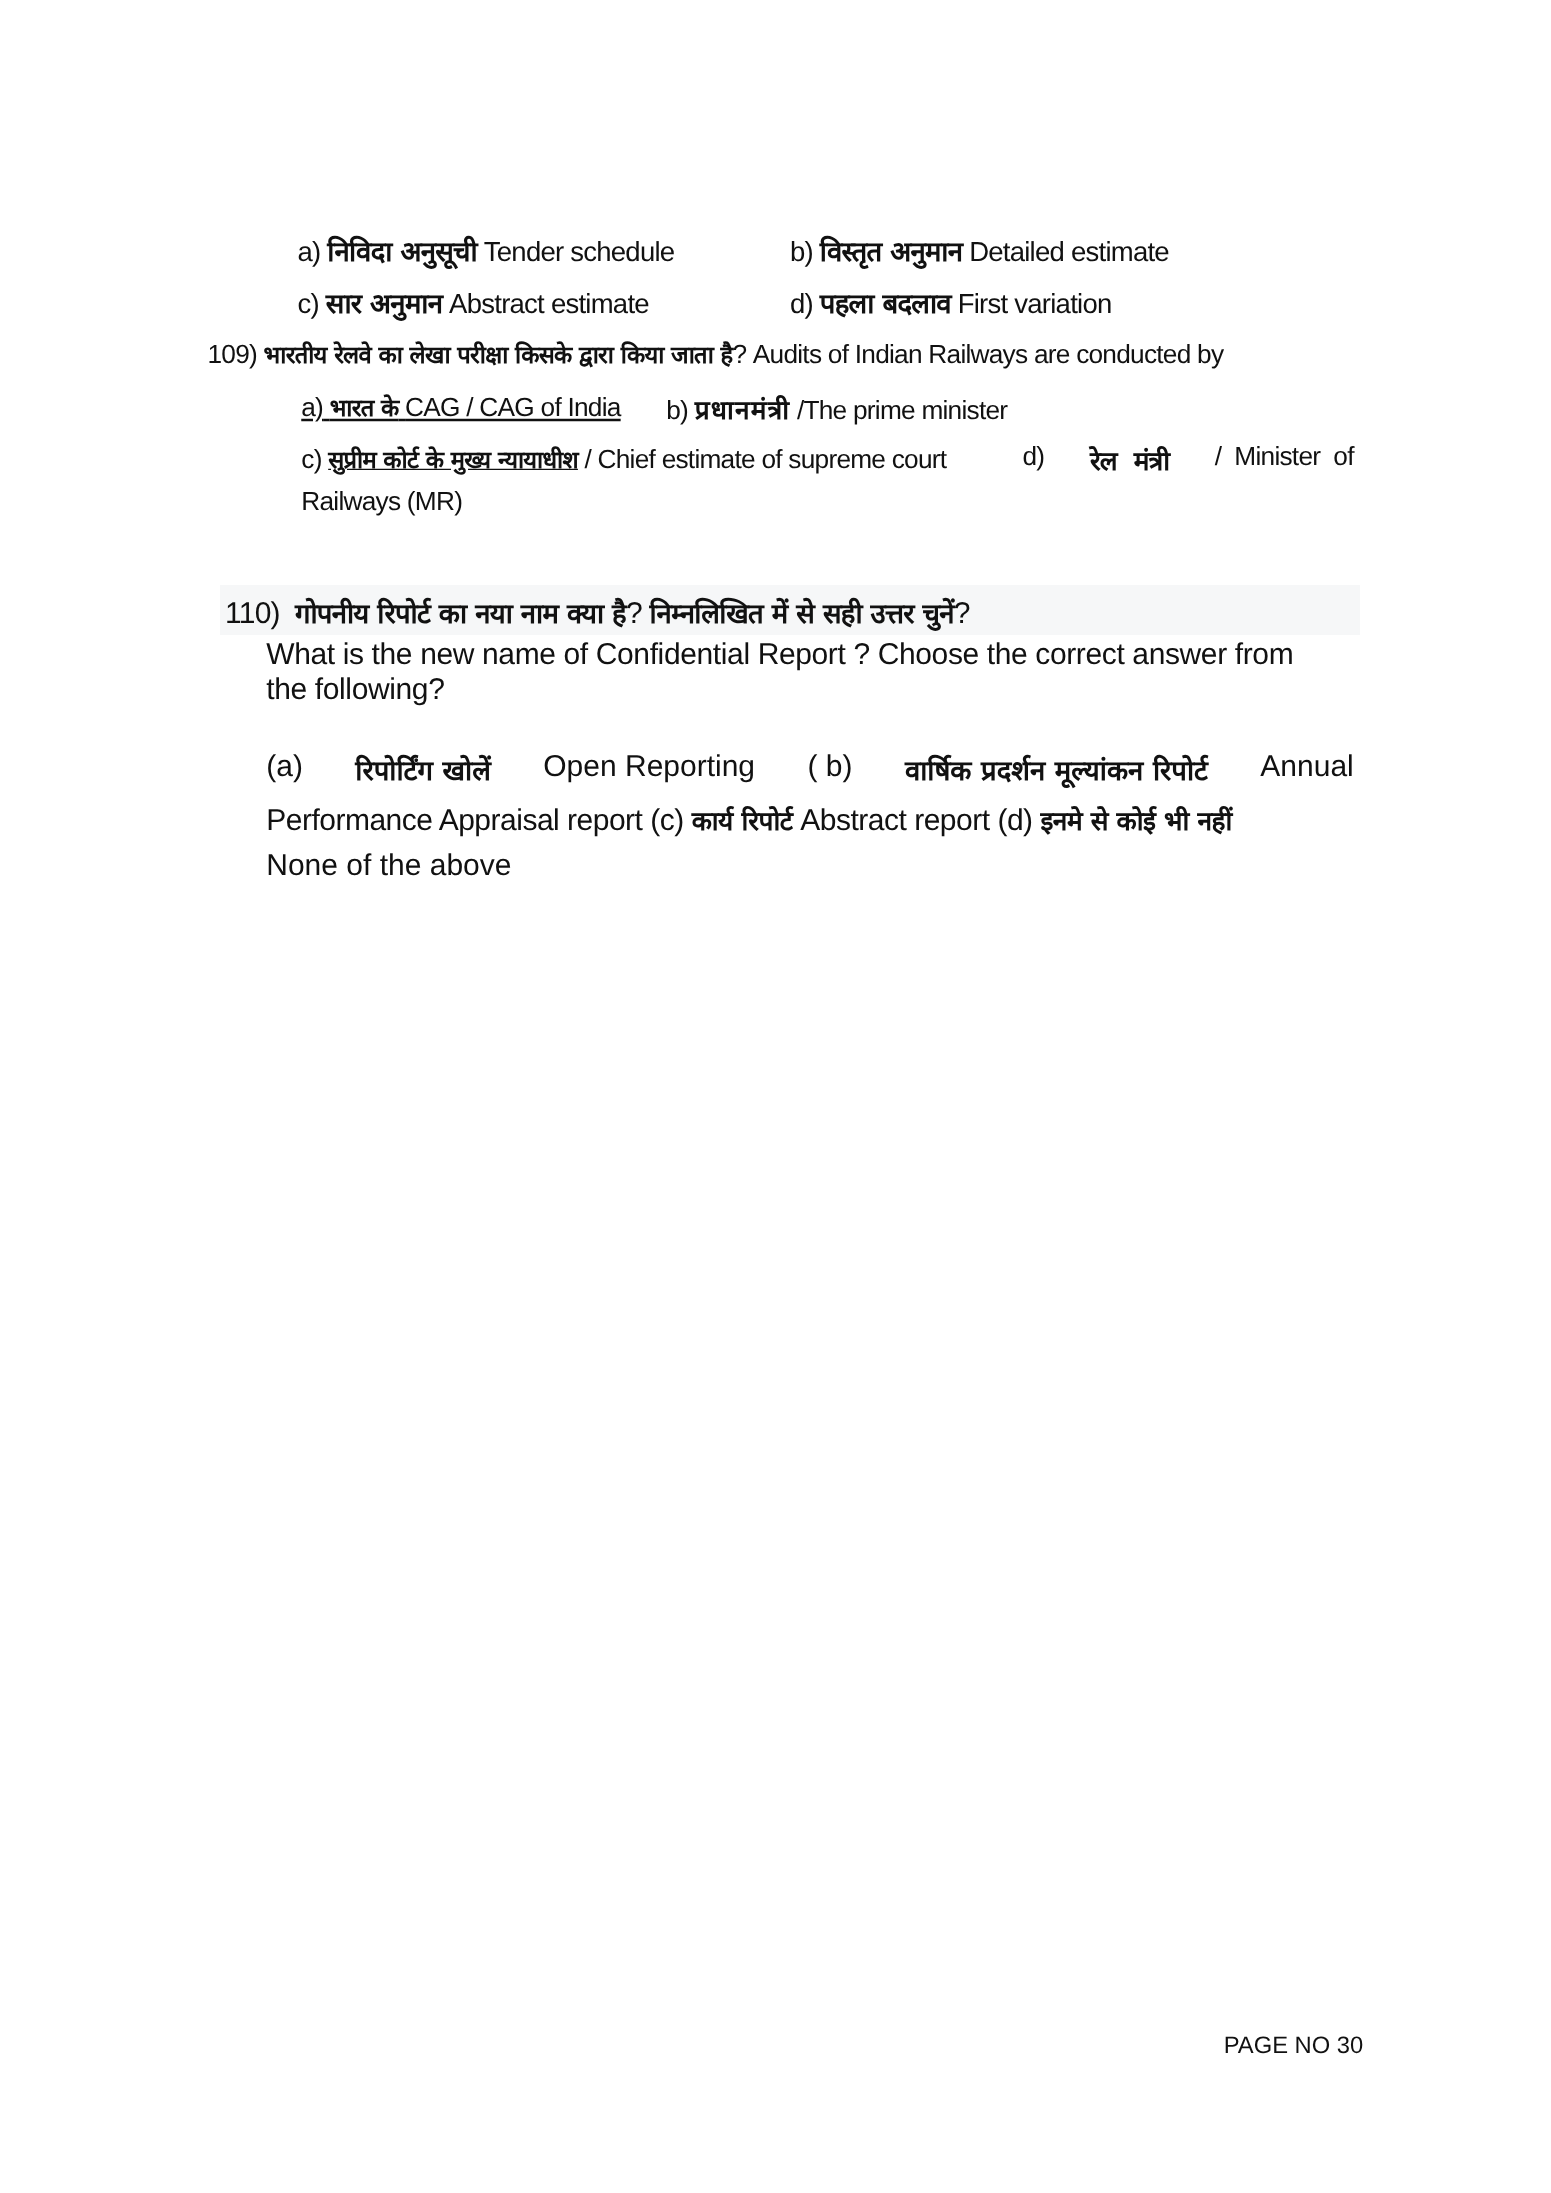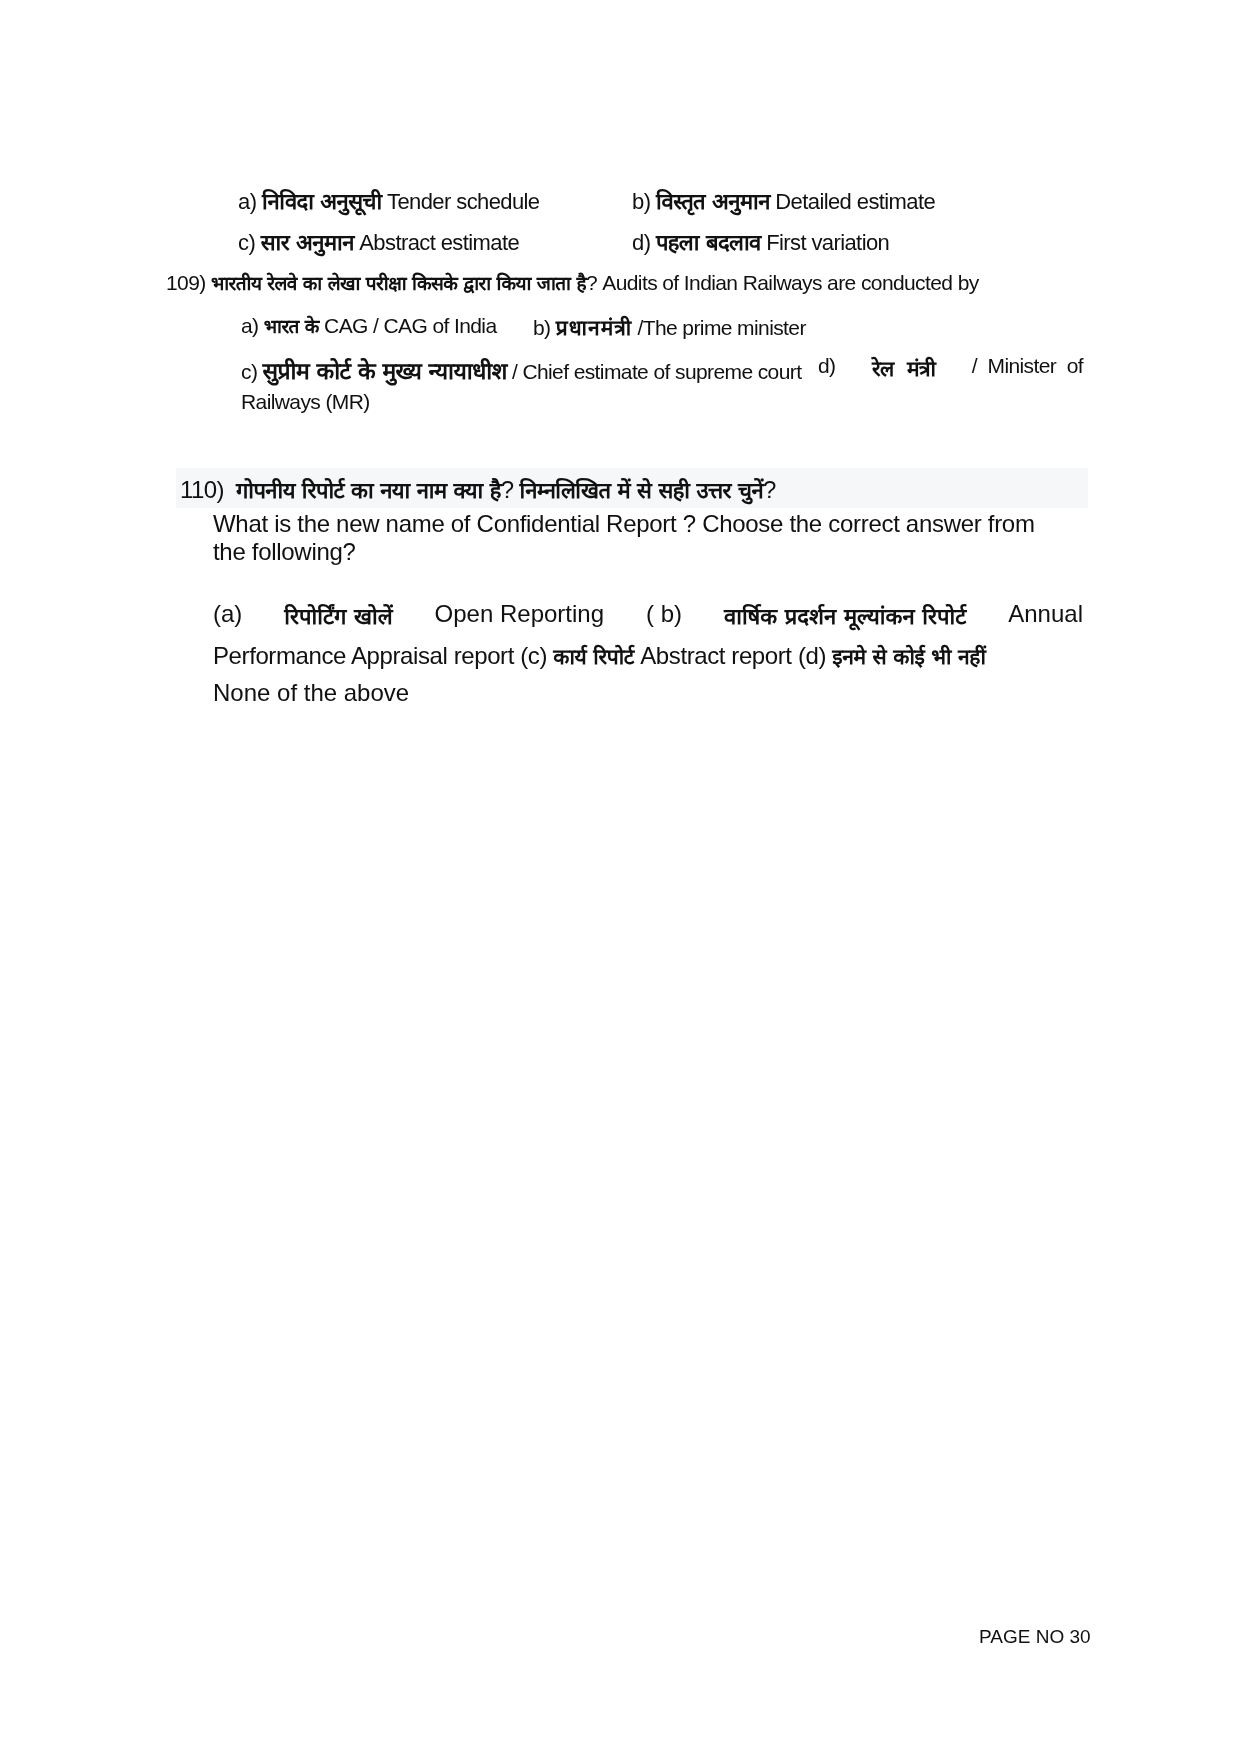--- a/index.html
+++ b/index.html
@@ -44,32 +44,32 @@
     <span class="hi">पहला बदलाव</span>
     <span>First variation</span>
   </div>
 </div>
 
 <div>
   <div class="abs narrow q109" style="left:166px; top:270px;">
     <span>109)</span>
     <span class="hi" style="font-size:19px;margin-top:48px;">भारतीय रेलवे का लेखा परीक्षा किसके द्वारा किया जाता है</span><span>? Audits of Indian Railways are conducted by</span>
   </div>
-  <div class="abs narrow q109" style="left:241px; top:313px;">
+  <div class="abs narrow q109" style="left:241px; top:313px;text-decoration:underline;">
     <span>a)</span>
     <span class="hi" style="font-size:19px;">भारत के</span>
     <span>CAG /  CAG of India</span>
   </div>
   <div class="abs narrow q109" style="left:533px; top:313px;">
     <span>b)</span>
     <span class="hi" style="letter-spacing:1px;">प्रधानमंत्री</span><span> /The  prime  minister</span>
   </div>
   <div class="abs narrow q109" style="left:241px; top:354px;">
     <span>c)</span>
-    <span class="hi" style="font-size:23px;">सुप्रीम कोर्ट के मुख्य न्यायाधीश</span><span> / Chief estimate of supreme court</span>
+    <span class="hi" style="font-size:19px;text-decoration:underline;">सुप्रीम कोर्ट के मुख्य न्यायाधीश</span><span> / Chief estimate of supreme court</span>
   </div>
   <div class="abs narrow q109" style="left:818px; top:354px; width:265px;">
     <div class="justify-line">
       <span>d)</span>
       <span class="hi" style="white-space:pre;">रेल  मंत्री</span>
       <span style="white-space:pre;">/  Minister  of</span>
     </div>
   </div>
   <div class="abs narrow q109" style="left:241px; top:390px;">
     <span>Railways (MR)</span>

